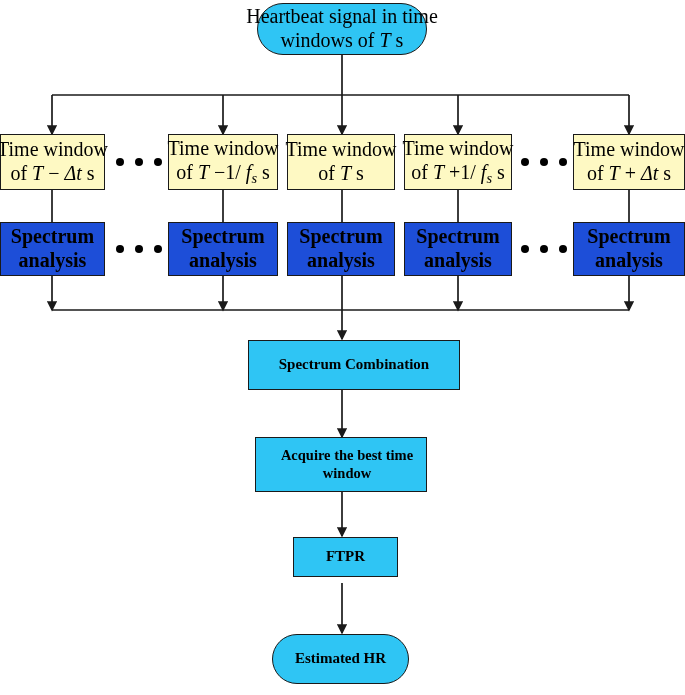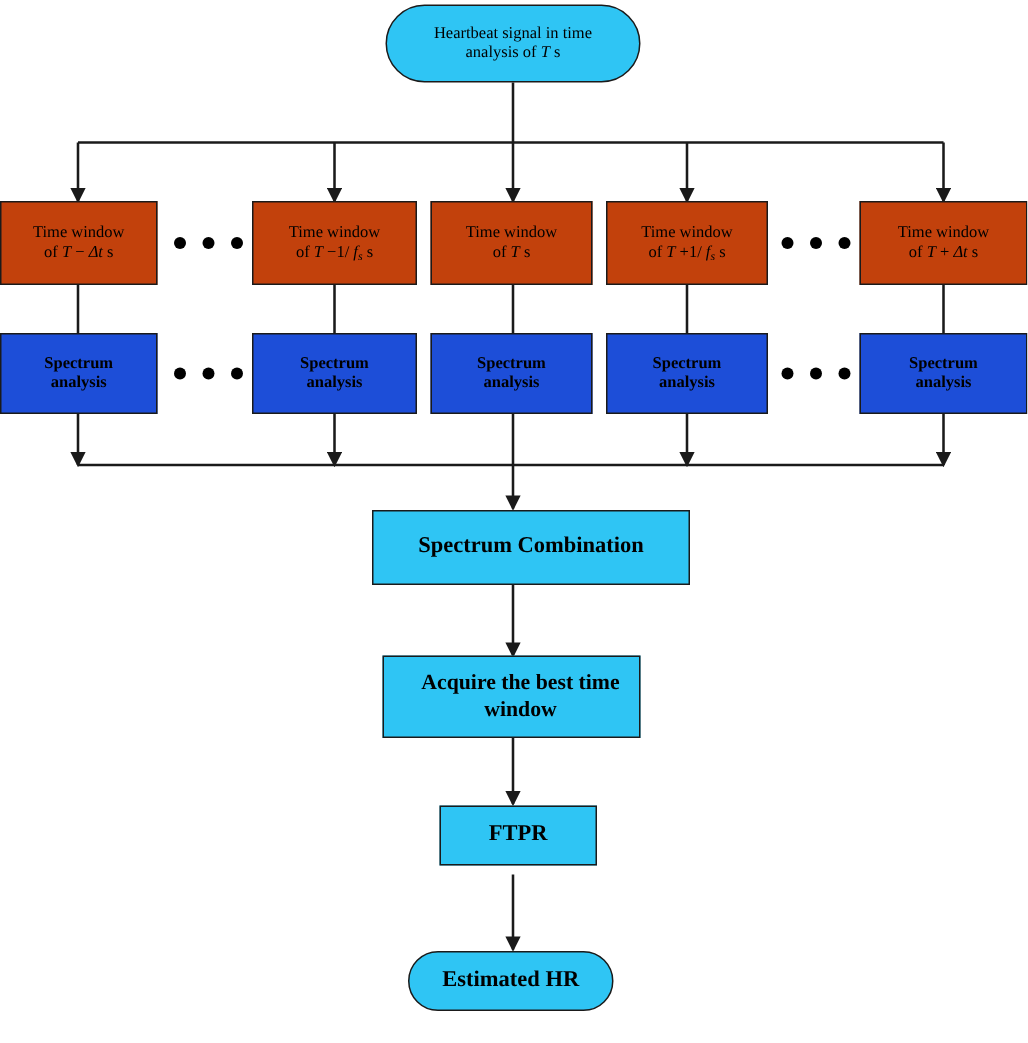--- a/index.html
+++ b/index.html
@@ -29,29 +29,29 @@
     align-items: center;
     justify-content: center;
     text-align: center;
     line-height: 1.18;
     color: #000000;
     z-index: 2;
   }
   .stadium {
     border-radius: 999px;
   }
-  .orange { background: #c2410c; }
+  .orange { background: #fef9c3; }
   .green  { background: #1d4ed8; font-weight: bold; }
   .blue   { background: #2FC5F4; }
 
   .lbl {
     display: block;
     white-space: nowrap;
   }
-  .t-plain { font-size: 11px; }
+  .t-plain { font-size: 20px; }
   .t-bold  { font-size: 15px; font-weight: bold; }
   .t-bold-sm { font-size: 14.5px; font-weight: bold; }
 
   .dots {
     position: absolute;
     display: flex;
     gap: 11px;
     align-items: center;
     z-index: 2;
   }
@@ -105,21 +105,21 @@
 
       <path d="M 342 492 L 342 536" marker-end="url(#arrow)"></path>
 
       <path d="M 342 583 L 342 633" marker-end="url(#arrow)"></path>
     </g>
   </svg>
 
   <div class="node stadium blue" style="left:257px; top:3px; width:170px; height:52px;">
     <span class="t-plain">
       <span class="lbl">Heartbeat signal in time</span>
-      <span class="lbl"><span>analysis of </span><i class="mv">T</i><span> s</span></span>
+      <span class="lbl"><span>windows of </span><i class="mv">T</i><span> s</span></span>
     </span>
   </div>
 
   <div class="node orange" style="left:0px; top:134px; width:105px; height:56px;">
     <span class="t-plain">
       <span class="lbl">Time window</span>
       <span class="lbl"><span>of  </span><i class="mv">T</i><span> − </span><i class="mv">Δt</i><span>  s</span></span>
     </span>
   </div>
 
@@ -218,17 +218,17 @@
     <span class="t-bold-sm">
       <span class="lbl">Acquire the best time</span>
       <span class="lbl">window</span>
     </span>
   </div>
 
   <div class="node blue" style="left:293px; top:537px; width:105px; height:40px;">
     <span class="t-bold">FTPR</span>
   </div>
 
-  <div class="node stadium blue" style="left:272px; top:634px; width:137px; height:40px;">
+  <div class="node stadium blue" style="left:272px; top:634px; width:137px; height:50px;">
     <span class="t-bold">Estimated HR</span>
   </div>
 
 </div>
 
 </body></html>

